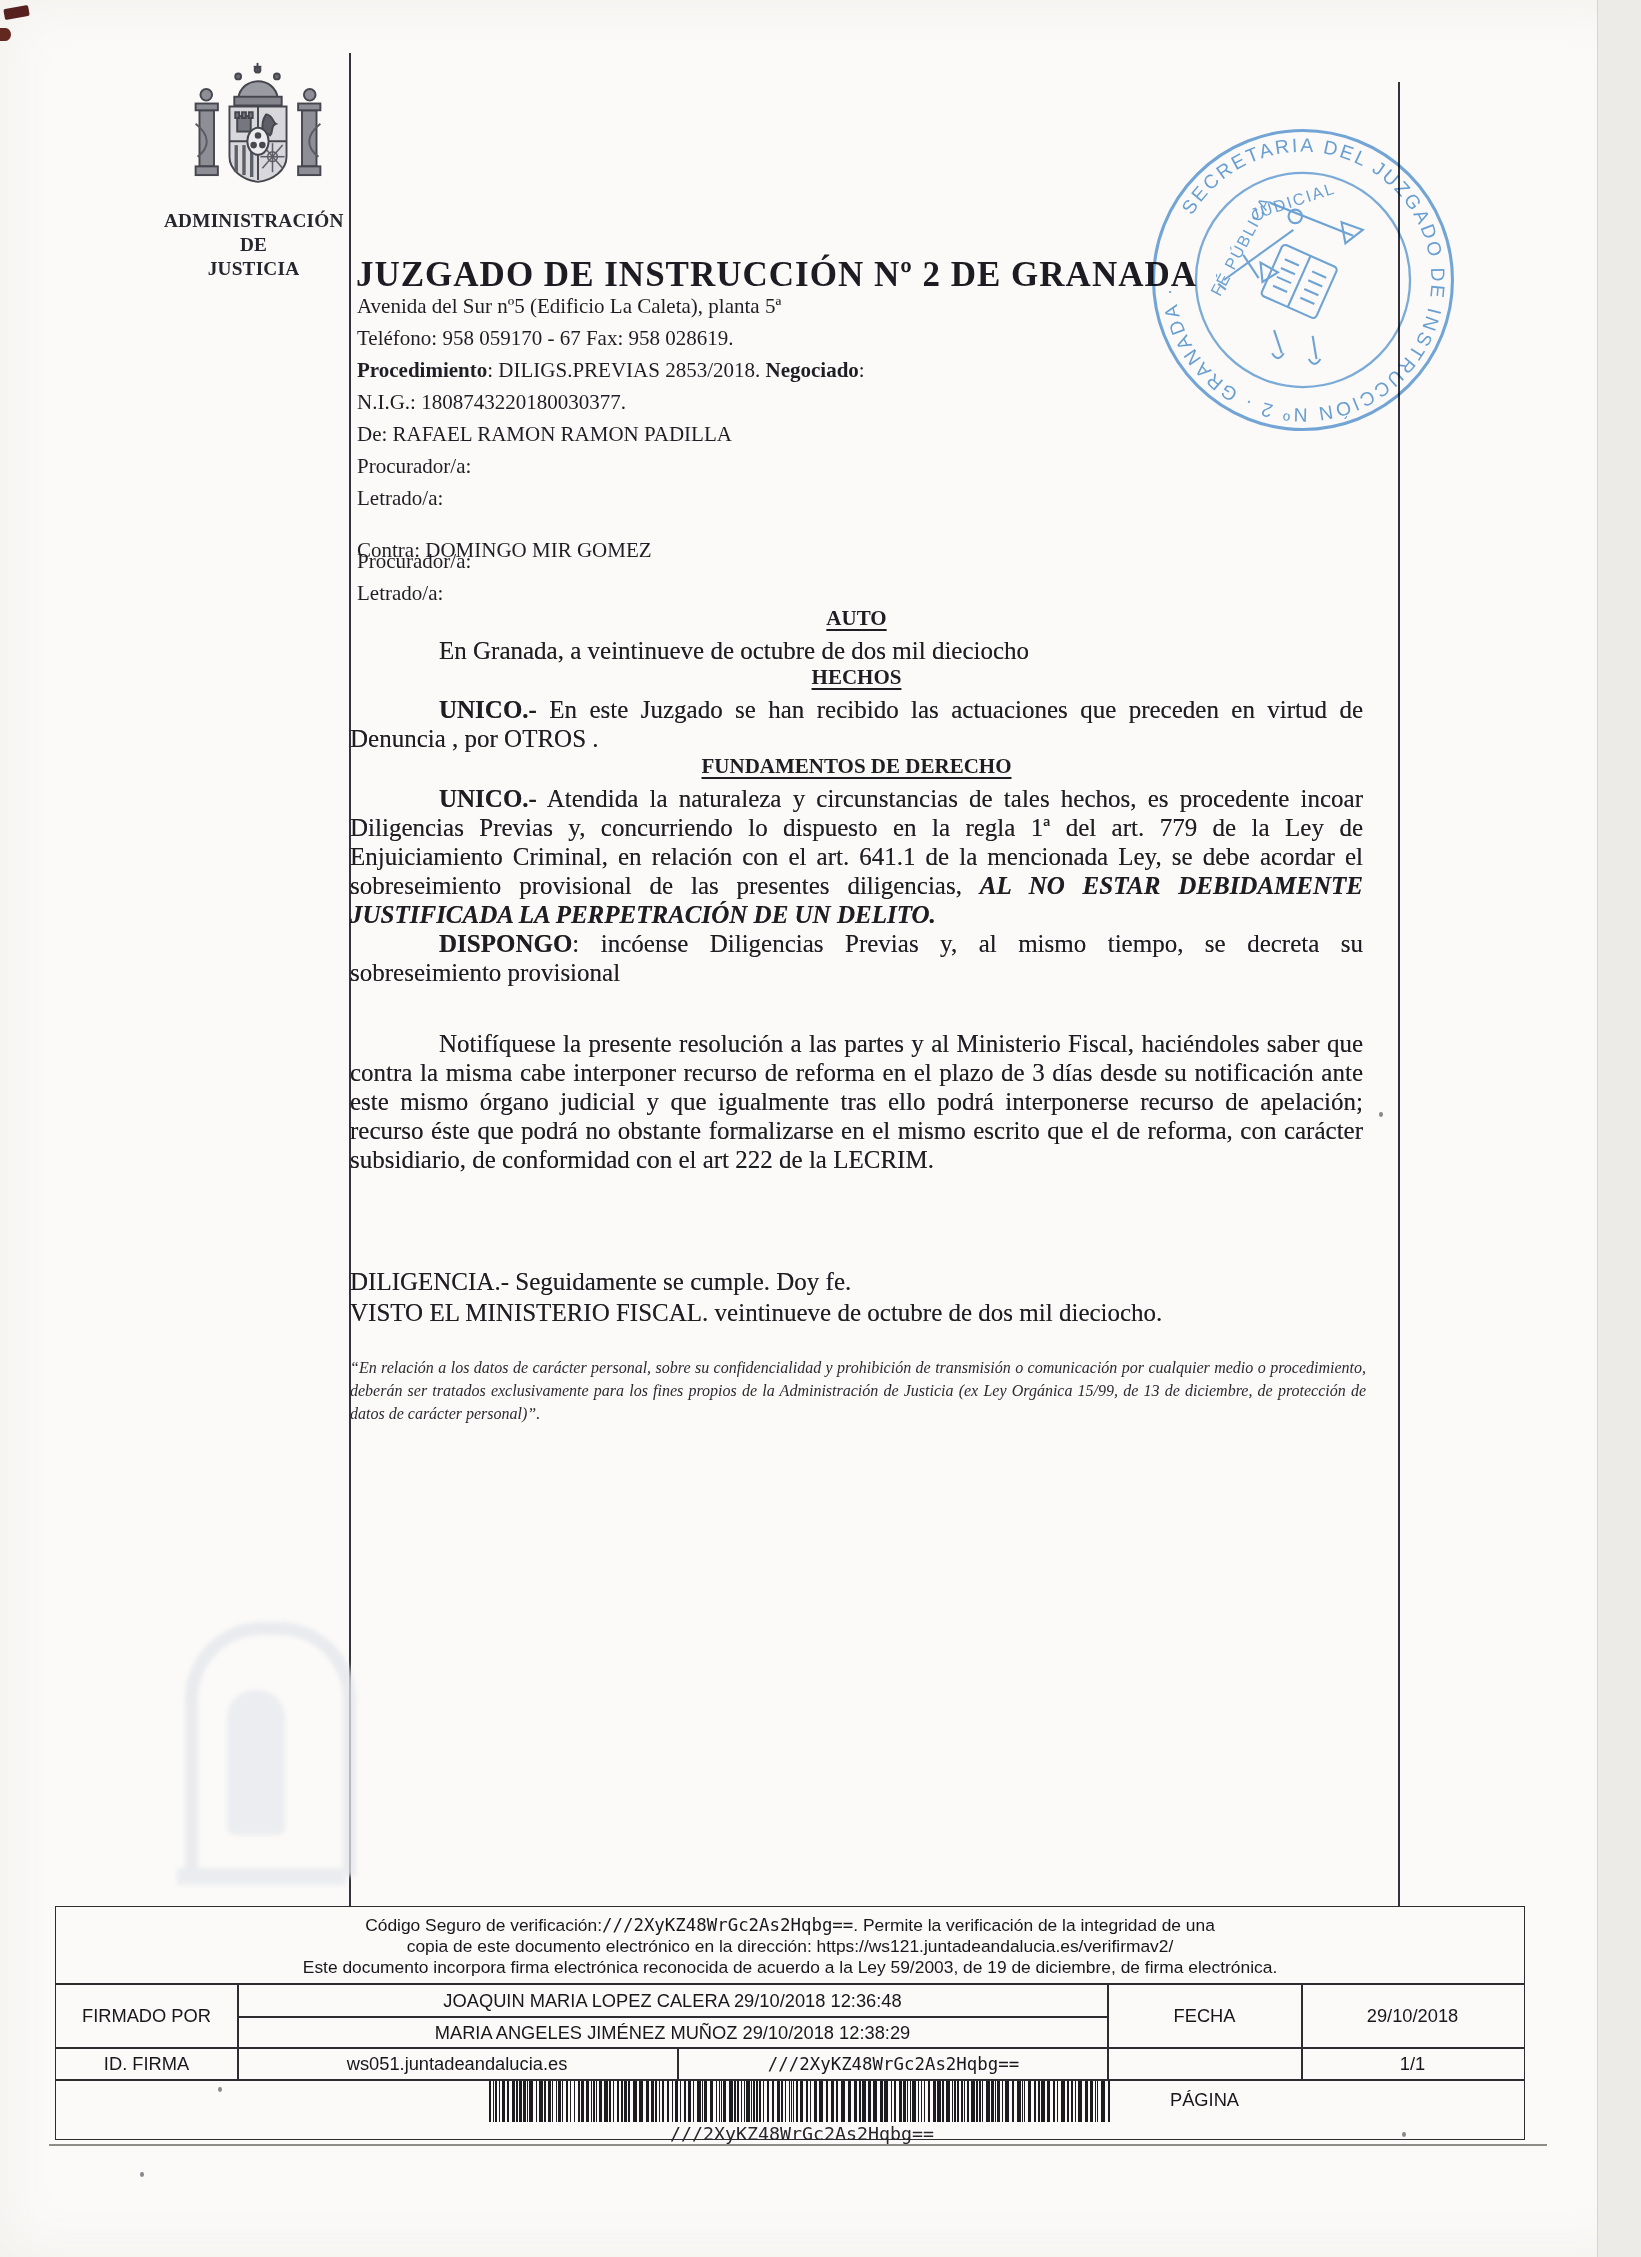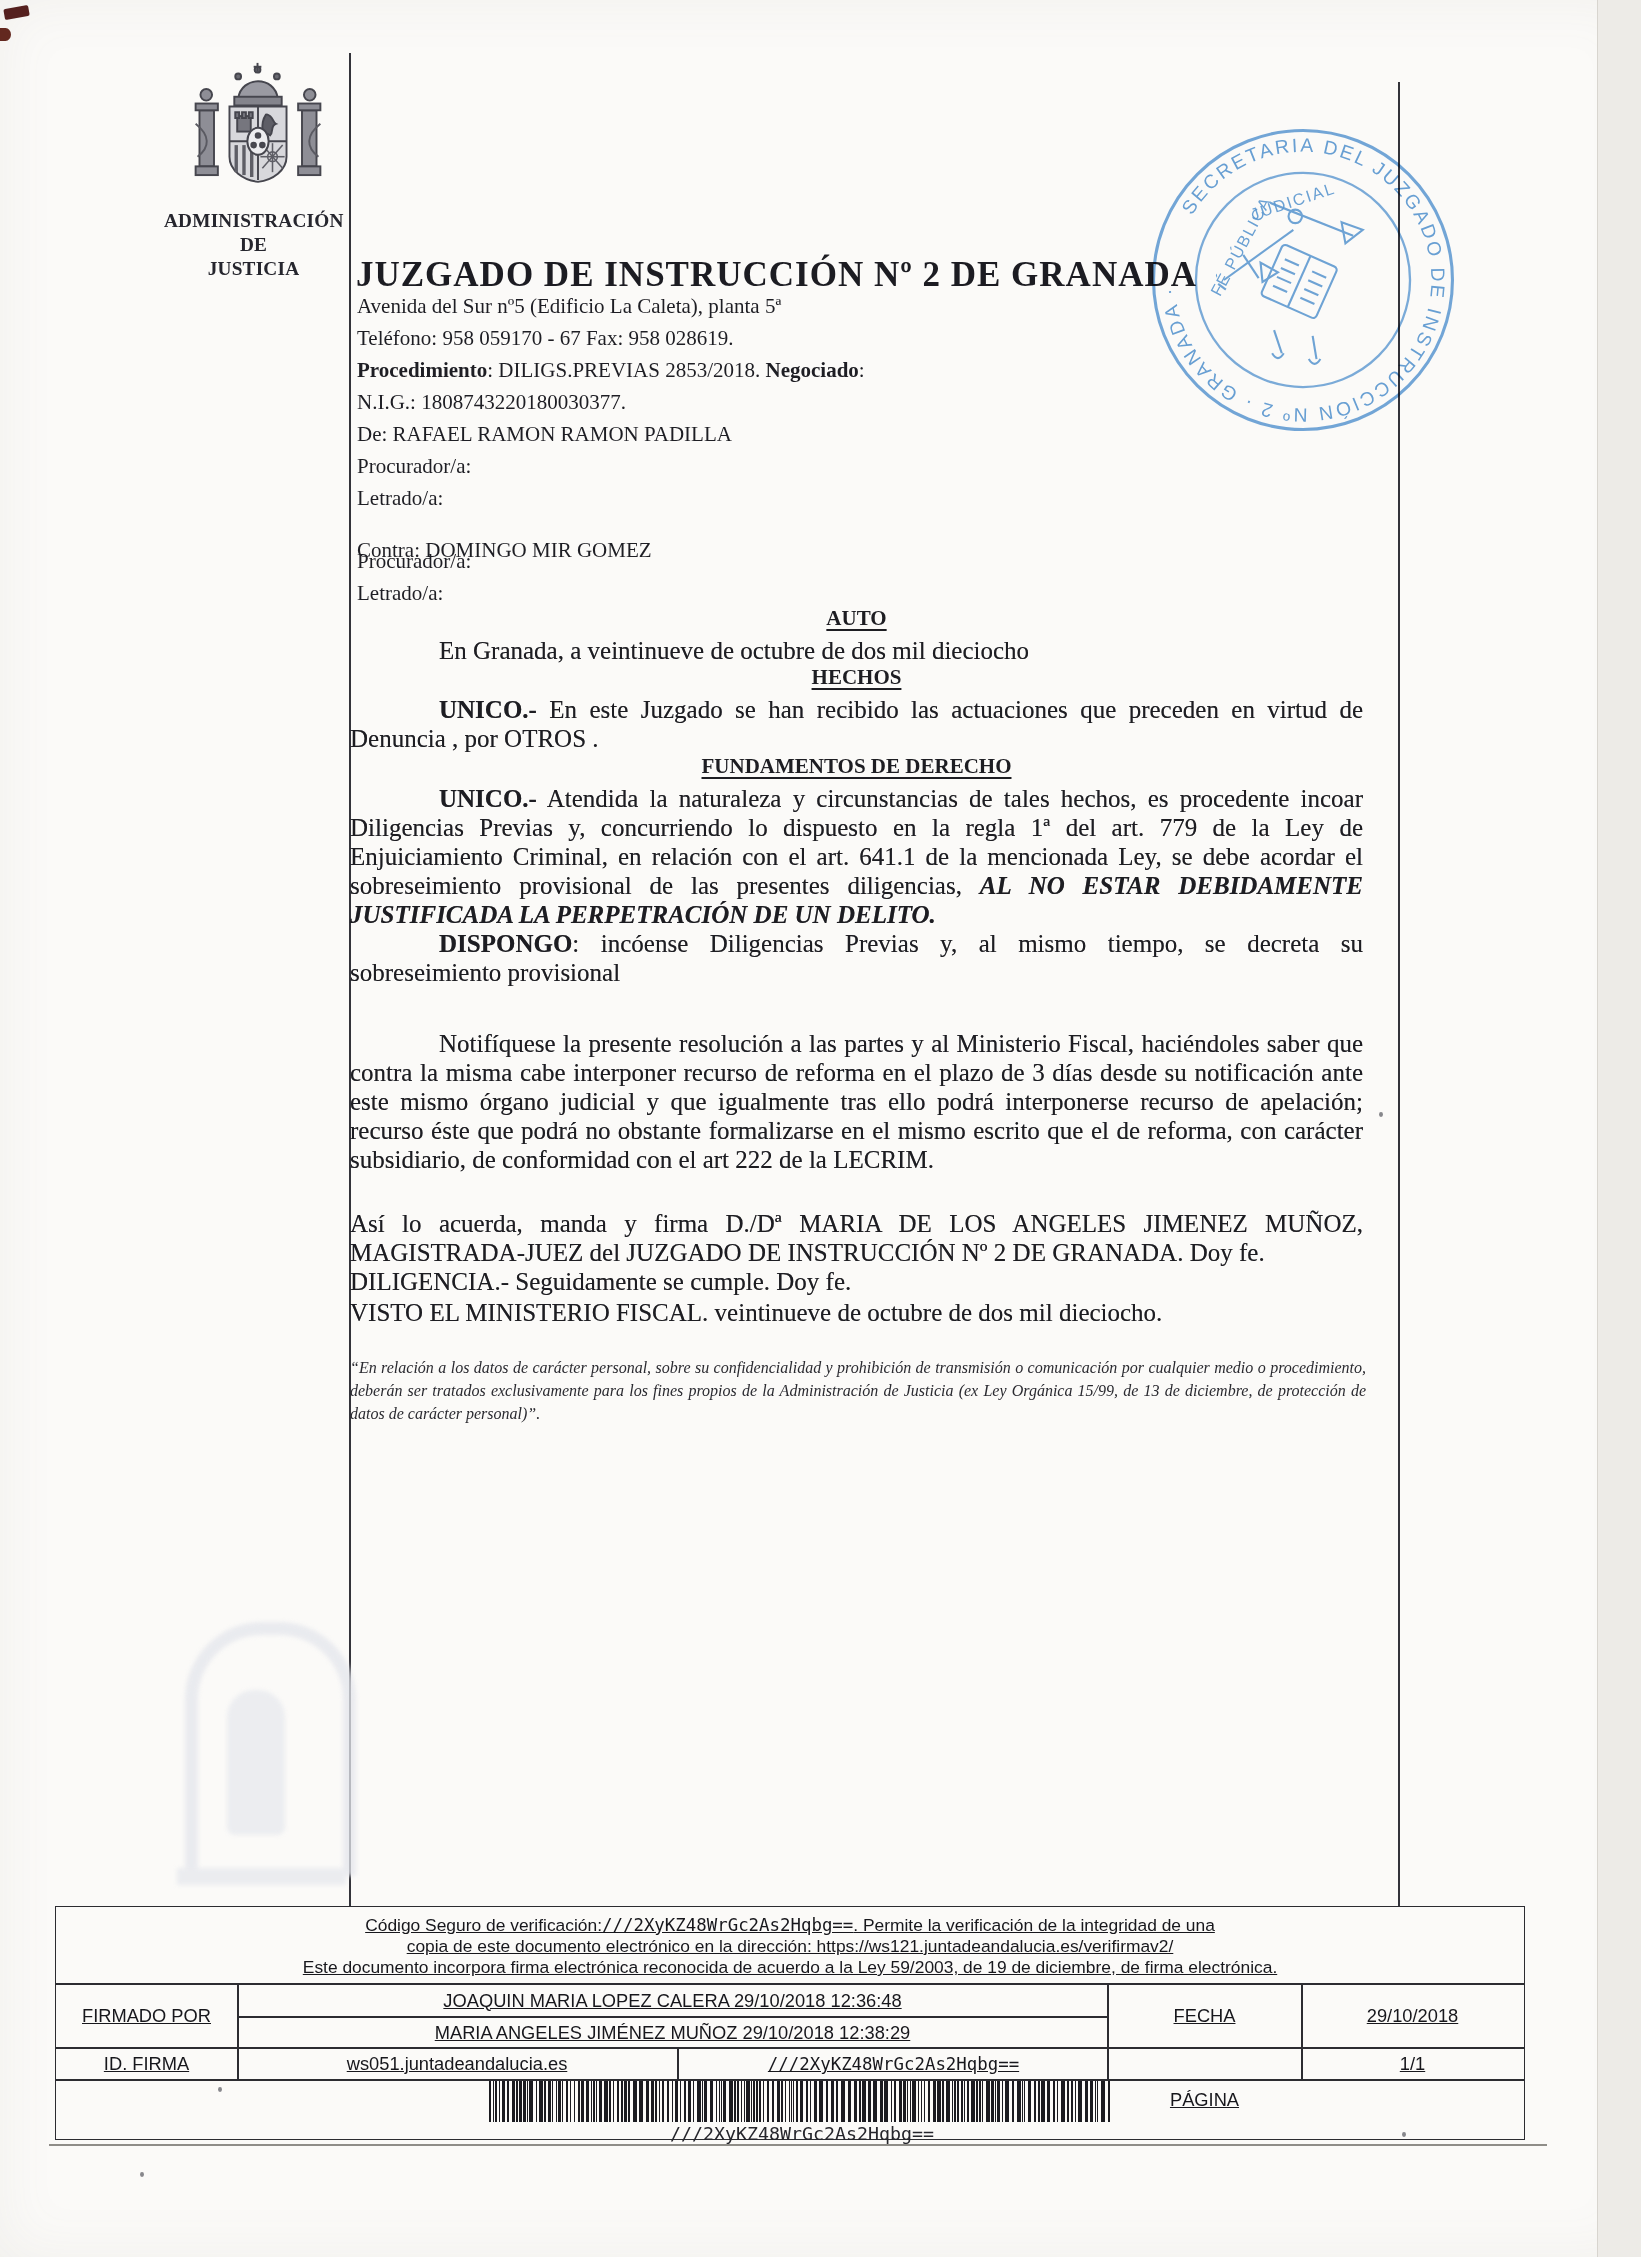--- a/index.html
+++ b/index.html
@@ -35,21 +35,21 @@
   .wm .arch{position:absolute;left:7.7px;top:0;width:145px;height:241px;
         border:13.5px solid #e4e6ec;border-bottom:none;border-radius:77px 77px 0 0;}
   .wm .fig{position:absolute;left:50px;top:68px;width:58px;height:145px;background:#e7e9ee;
         border-radius:27px 27px 7.7px 7.7px;}
   .wm .base{position:absolute;left:0;top:246px;width:169px;height:17.4px;background:#e6e8ed;}
   
   .ftable{position:absolute;left:55px;top:1906px;width:1468px;height:232px;
         border:1.9px solid #2c2c31;font-family:"Liberation Sans", sans-serif;color:#17171c;}
   .fline{position:absolute;background:#2c2c31;}
   .fcell{position:absolute;display:flex;align-items:center;justify-content:center;
-        text-align:center;font-size:18.3px;text-decoration:underline;}
+        text-align:center;font-size:18.3px;}
   .fsmall{font-size:17.4px;line-height:21px;}
   .mono{font-family:"DejaVu Sans Mono", monospace;}
   .barcode{position:absolute;left:433px;top:174px;width:626px;height:41px;font-size:0;
         white-space:nowrap;overflow:hidden;}
   .barcode i{display:inline-block;height:100%;background:#1b1b20;}
   .bctext{position:absolute;left:433px;top:216px;width:626px;text-align:center;
         font-family:"DejaVu Sans Mono", monospace;font-size:18.3px;color:#26262c;}
   .dline{position:absolute;left:49px;top:2144px;width:1498px;height:1.9px;background:#8f8d88;}
   
   .mark{position:absolute;border-radius:1.9px;}
@@ -189,21 +189,20 @@
   </svg>
 
   <div class="hcen" style="top:606px;"><span>AUTO</span></div>
   <div class="para ind" style="top:636px;">En Granada, a veintinueve de octubre de dos mil dieciocho</div>
   <div class="hcen" style="top:665px;"><span>HECHOS</span></div>
   <div class="para ind" style="top:695px;"><b class="lb">UNICO.-</b><span> En este Juzgado se han recibido las actuaciones que preceden en virtud de Denuncia , por OTROS .</span></div>
   <div class="hcen" style="top:754px;"><span>FUNDAMENTOS DE DERECHO</span></div>
   <div class="para ind" style="top:784px;"><b class="lb">UNICO.-</b><span> Atendida la naturaleza y circunstancias de tales hechos, es procedente incoar Diligencias Previas y, concurriendo lo dispuesto en la regla 1ª del art. 779 de la Ley de Enjuiciamiento Criminal, en relación con el art. 641.1 de la mencionada Ley, se debe acordar el sobreseimiento provisional de las presentes diligencias, </span><span class="bi">AL NO ESTAR DEBIDAMENTE JUSTIFICADA LA PERPETRACIÓN DE UN DELITO.</span></div>
   <div class="para ind" style="top:929px;"><b class="lb">DISPONGO</b><span>: incóense Diligencias Previas y, al mismo tiempo, se decreta su sobreseimiento provisional</span></div>
   <div class="para ind" style="top:1029px;">Notifíquese la presente resolución a las partes y al Ministerio Fiscal, haciéndoles saber que contra la misma cabe interponer recurso de reforma en el plazo de 3 días desde su notificación ante este mismo órgano judicial y que igualmente tras ello podrá interponerse recurso de apelación; recurso éste que podrá no obstante formalizarse en el mismo escrito que el de reforma, con carácter subsidiario, de conformidad con el art 222 de la LECRIM.</div>
-  <div class="para" style="top:1209px;">Así lo acuerda, manda y firma D./Dª MARIA DE LOS ANGELES JIMENEZ MUÑOZ, MAGISTRADA-JUEZ del JUZGADO DE INSTRUCCIÓN Nº 2 DE GRANADA. Doy fe.</div>
   <div class="para" style="top:1267px;"><span>DILIGENCIA.-</span><span> Seguidamente se cumple. Doy fe.</span></div>
   <div class="para" style="top:1298px;">VISTO EL MINISTERIO FISCAL. veintinueve de octubre de dos mil dieciocho.</div>
   <div class="privacy">“En relación a los datos de carácter personal, sobre su confidencialidad y prohibición de transmisión o comunicación por cualquier medio o procedimiento, deberán ser tratados exclusivamente para los fines propios de la Administración de Justicia (ex Ley Orgánica 15/99, de 13 de diciembre, de protección de datos de carácter personal)”.</div>
 
   <div class="wm">
     <div class="arch"></div>
       <div class="fig"></div>
       <div class="base"></div>
   </div>
 

